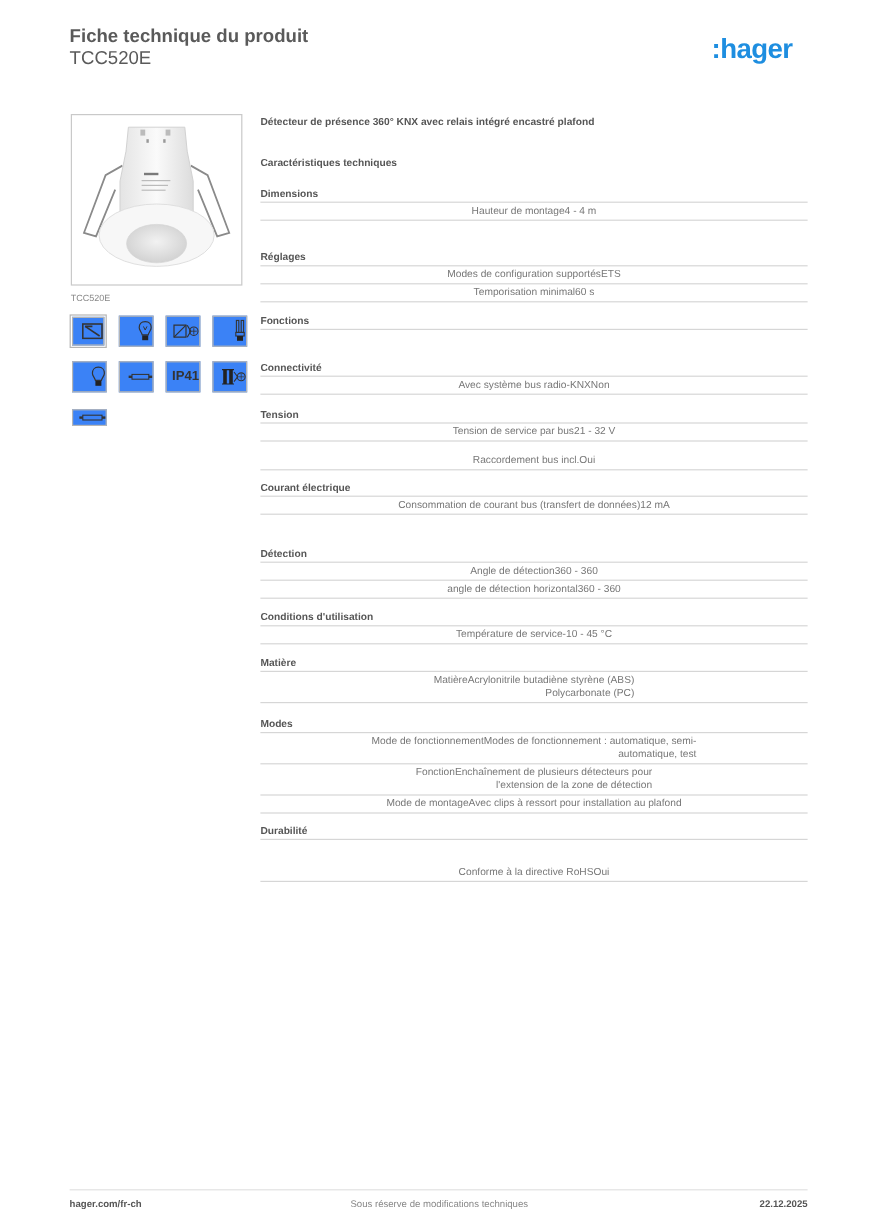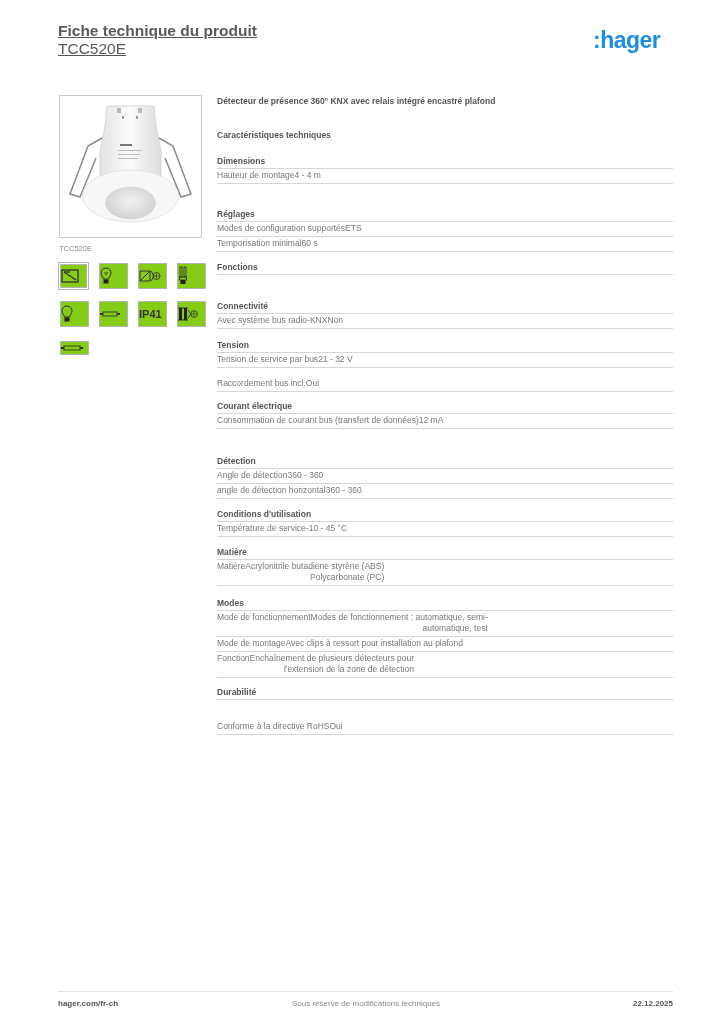--- a/index.html
+++ b/index.html
@@ -1,33 +1,33 @@
 <!DOCTYPE html>
 <html><head>
 <meta charset="utf-8">
 <style>
   html, body { margin: 0; padding: 0; background: #ffffff; }
   body { width: 724px; height: 1024px; position: relative; font-family: "Liberation Sans", sans-serif; color: #555; overflow: hidden; }
-  .header { position: absolute; left: 58px; top: 21px; text-decoration: underline; }
+  .header { position: absolute; left: 58px; top: 21px; }
   .doc-title { font-size: 15.5px; font-weight: bold; color: #5a5a5a; line-height: 19px; }
   .doc-sub { font-size: 15.5px; color: #5a5a5a; line-height: 18px; }
   .logo { position: absolute; left: 593px; top: 27px; font-size: 23px; font-weight: bold; color: #1e8ee0; letter-spacing: -0.5px; font-family: "Liberation Sans", sans-serif; text-align: right; }
   .photo-box { position: absolute; left: 59px; top: 95px; width: 143px; height: 143px; border: 1px solid #c9c9c9; box-sizing: border-box; background: #fff; }
   .photo-caption { position: absolute; left: 59px; top: 244px; font-size: 7.5px; color: #888; }
   .icons { position: absolute; left: 59px; top: 263px; }
-  .icon-box { position: absolute; width: 29px; height: 26px; border: 1px solid #b5b5b5; box-sizing: border-box; display: flex; align-items: center; justify-content: flex-start; background: #84cc16; }
+  .icon-box { position: absolute; width: 29px; height: 26px; border: 1px solid #b5b5b5; box-sizing: border-box; display: flex; align-items: center; justify-content: flex-end; background: #3b82f6; }
   .icon-box.double { outline: 1px solid #b5b5b5; outline-offset: 1px; }
   .icon-box.flat { height: 14px; }
   .ip-text { font-size: 11px; font-weight: bold; color: #333; }
   .content { position: absolute; left: 217px; top: 0; width: 456px; }
   .product-desc { position: absolute; top: 96px; font-size: 8.5px; font-weight: bold; color: #555; white-space: nowrap; }
   .tech-title { position: absolute; top: 130px; font-size: 8.5px; font-weight: bold; color: #555; }
   .section { position: absolute; left: 0; width: 456px; }
   .section-title { font-size: 8.5px; font-weight: bold; color: #555; height: 13px; line-height: 13px; border-bottom: 1px solid #d6d6d6; }
-  .row { display: flex; justify-content: flex-start; font-size: 8.5px; color: #777; border-bottom: 1px solid #d6d6d6; padding: 1px 0 2px 0; line-height: 11px; }
+  .row { display: flex; justify-content: center; font-size: 8.5px; color: #777; border-bottom: 1px solid #d6d6d6; padding: 1px 0 2px 0; line-height: 11px; }
   .row .val { text-align: right; }
   .footer-line { position: absolute; left: 58px; top: 991px; width: 615px; border-top: 1px solid #e2e2e2; }
   .footer-left { position: absolute; left: 58px; top: 999px; font-size: 8px; font-weight: bold; color: #555; }
   .footer-mid { position: absolute; left: 292px; top: 999px; font-size: 8px; color: #888; }
   .footer-right { position: absolute; left: 620px; top: 999px; font-size: 8px; font-weight: bold; color: #555; width: 53px; text-align: right; }
 </style>
 </head>
 <body>
 
 <div class="header">
@@ -230,26 +230,26 @@
       </div>
   </div>
 
   <div class="section" style="top:597px;">
     <div class="section-title">Modes</div>
     <div class="row">
         <span>Mode de fonctionnement</span>
         <span class="val"><span>Modes de fonctionnement : automatique, semi-</span><br><span>automatique, test</span></span>
       </div>
     <div class="row">
+        <span>Fonction</span>
+        <span class="val"><span>Enchaînement de plusieurs détecteurs pour</span><br><span>l'extension de la zone de détection</span></span>
+      </div>
+    <div class="row">
         <span>Mode de montage</span>
         <span class="val">Avec clips à ressort pour installation au plafond</span>
-      </div>
-    <div class="row">
-        <span>Fonction</span>
-        <span class="val"><span>Enchaînement de plusieurs détecteurs pour</span><br><span>l'extension de la zone de détection</span></span>
       </div>
   </div>
 
   <div class="section" style="top:686px;">
     <div class="section-title" style="margin-bottom:20px;">Durabilité</div>
     <div class="row">
         <span>Conforme à la directive RoHS</span>
         <span class="val">Oui</span>
       </div>
   </div>

